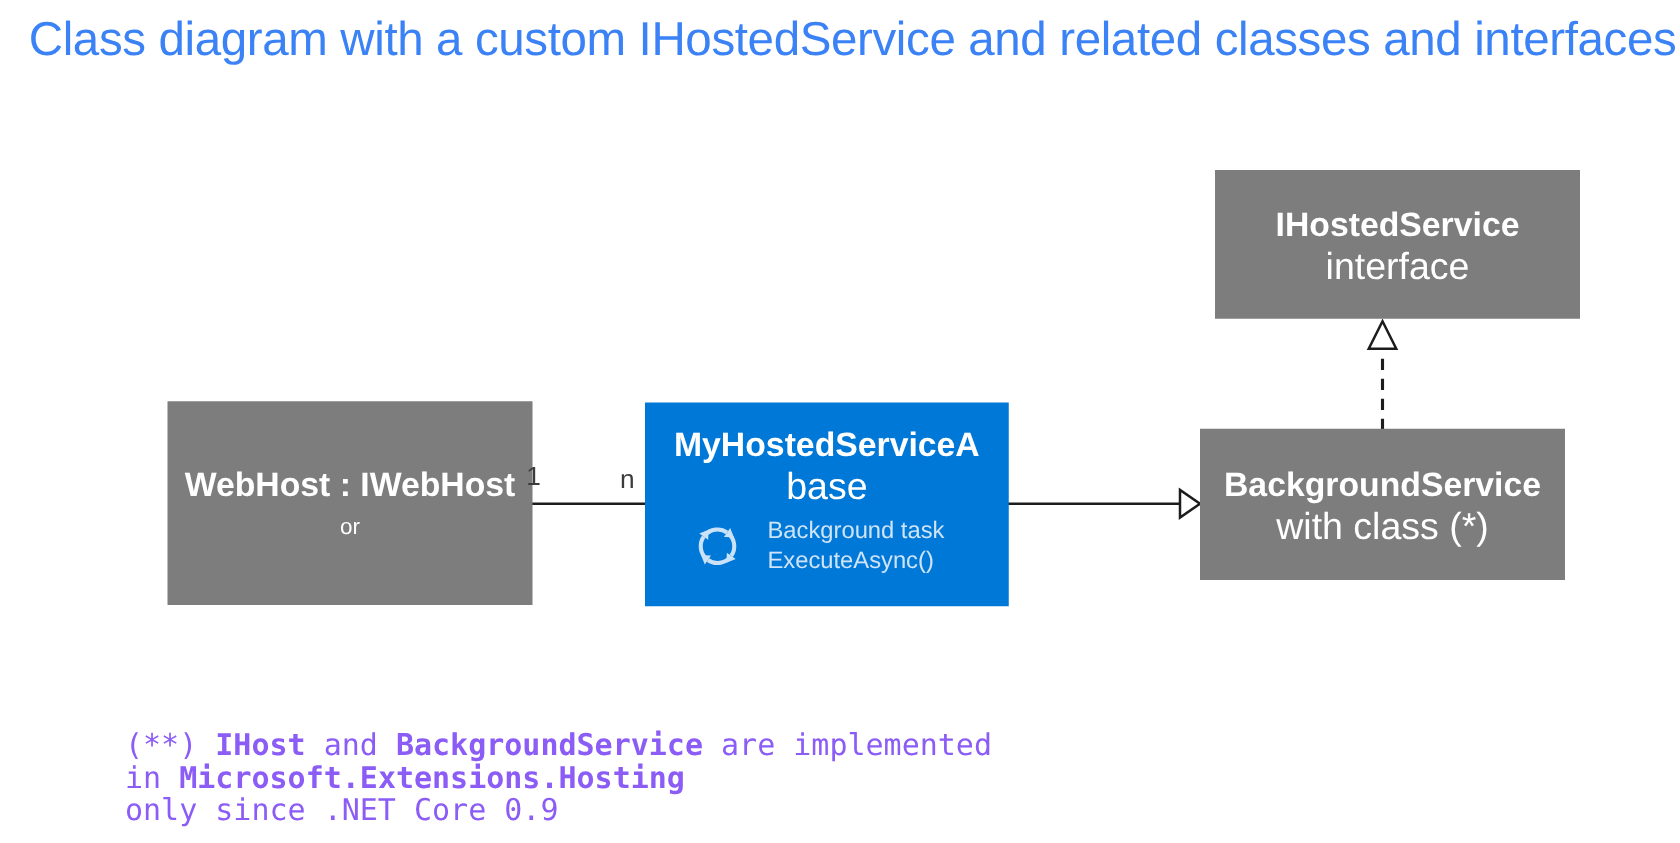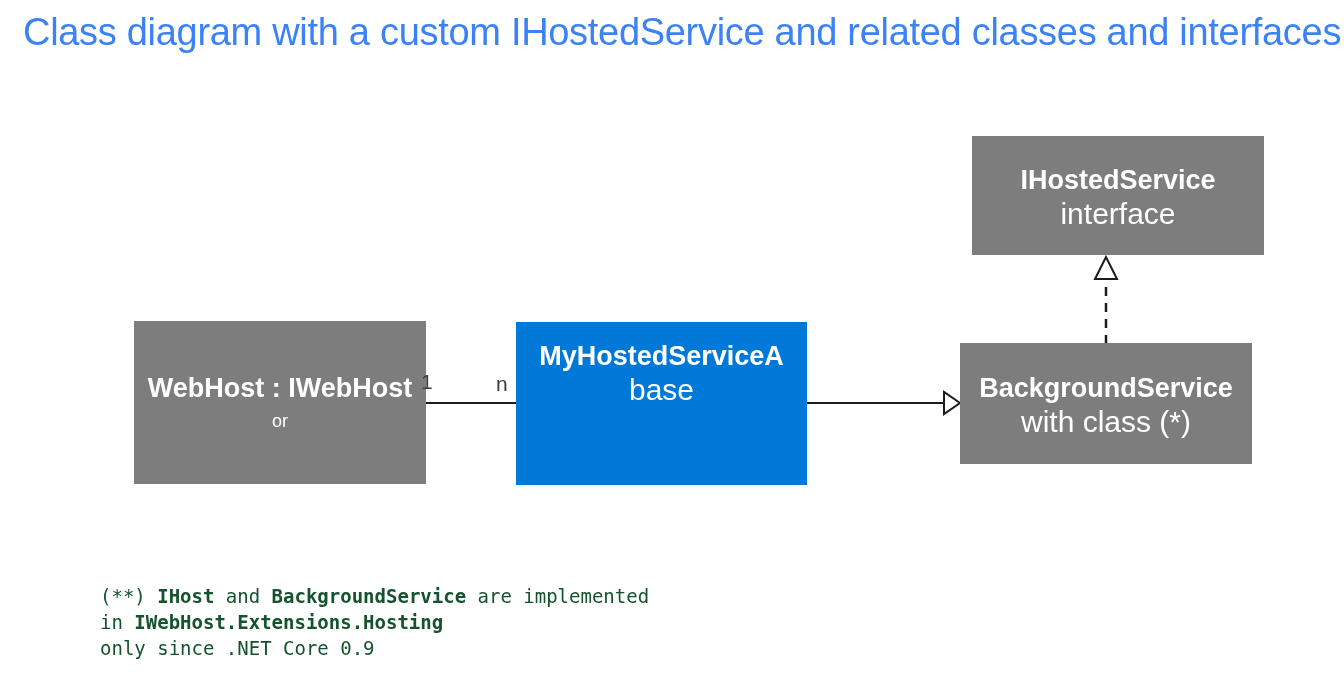--- a/index.html
+++ b/index.html
@@ -57,23 +57,23 @@
     position: absolute;
     font-size: 21px;
     color: #3c3c3c;
     line-height: 21px;
   }
   .footnote {
     position: absolute;
     left: 100px;
     top: 583px;
     font-family: "DejaVu Sans Mono", "Liberation Mono", monospace;
-    font-size: 19px;
+    font-size: 24px;
     line-height: 26px;
-    color: #14532d;
+    color: #8b5cf6;
   }
   .footnote .line { white-space: pre; }
   .footnote .b { font-weight: 700; }
 </style>
 </head>
 <body>
 
 <div class="canvas">
 
   <h1 class="title">Class diagram with a custom IHostedService and related classes and interfaces</h1>
@@ -96,29 +96,47 @@
   </div>
 
   <div class="box gray" style="left:100px; top:321px; width:292px; height:163px;margin-left:34px;">
     <div class="webhost-line">WebHost : IWebHost</div>
     <div class="webhost-or">or</div>
   </div>
 
   <div class="box blue" style="left:516px; top:322px; width:291px; height:163px;">
     <div class="box-name">MyHostedServiceA</div>
     <div class="box-kind">base</div>
+    <div class="feature">
+      <svg width="52" height="46" viewBox="-24 -24 48 48">
+        <defs>
+          <g id="arrseg">
+            <path d="M -10.7 -9 A 14 14 0 0 1 8 -11.5" fill="none" stroke="#c9e2f8" stroke-width="3.4"></path>
+            <polygon points="13.7,-7.5 5.4,-7.8 10.6,-15.2" fill="#c9e2f8"></polygon>
+          </g>
+        </defs>
+        <use href="#arrseg"></use>
+        <use href="#arrseg" transform="rotate(90)"></use>
+        <use href="#arrseg" transform="rotate(180)"></use>
+        <use href="#arrseg" transform="rotate(270)"></use>
+      </svg>
+      <div class="feature-text">
+        <div>Background task</div>
+        <div>ExecuteAsync()</div>
+      </div>
+    </div>
   </div>
 
   <div class="box gray" style="left:960px; top:343px; width:292px; height:121px;">
     <div class="box-name">BackgroundService</div>
     <div class="box-kind">with class (*)</div>
   </div>
 
   <div class="mult-label" style="left:421px; top:371px;">1</div>
   <div class="mult-label" style="left:496px; top:373px;">n</div>
 
   <div class="footnote">
     <div class="line"><span>(**) </span><span class="b">IHost</span><span> and </span><span class="b">BackgroundService</span><span> are implemented</span></div>
-    <div class="line"><span>in </span><span class="b">IWebHost.Extensions.Hosting</span></div>
+    <div class="line"><span>in </span><span class="b">Microsoft.Extensions.Hosting</span></div>
     <div class="line"><span>only since .NET Core 0.9</span></div>
   </div>
 
 </div>
 
 </body></html>

